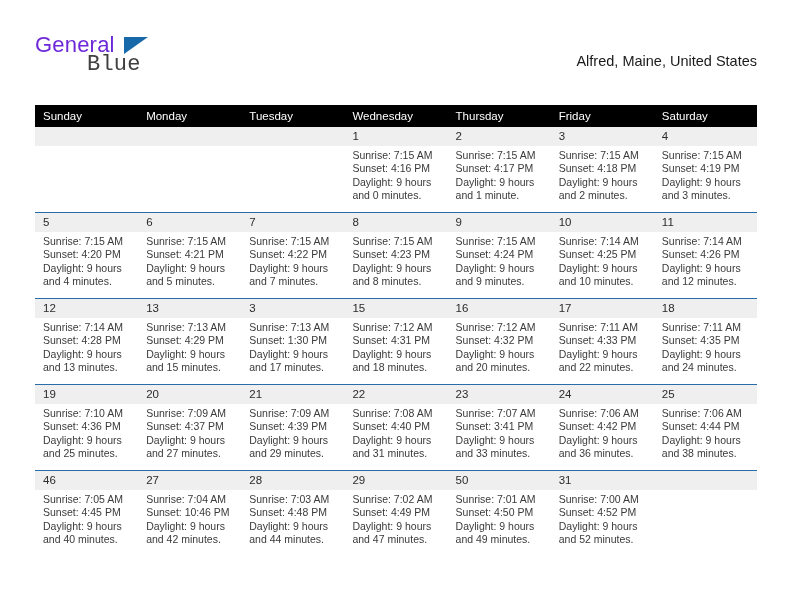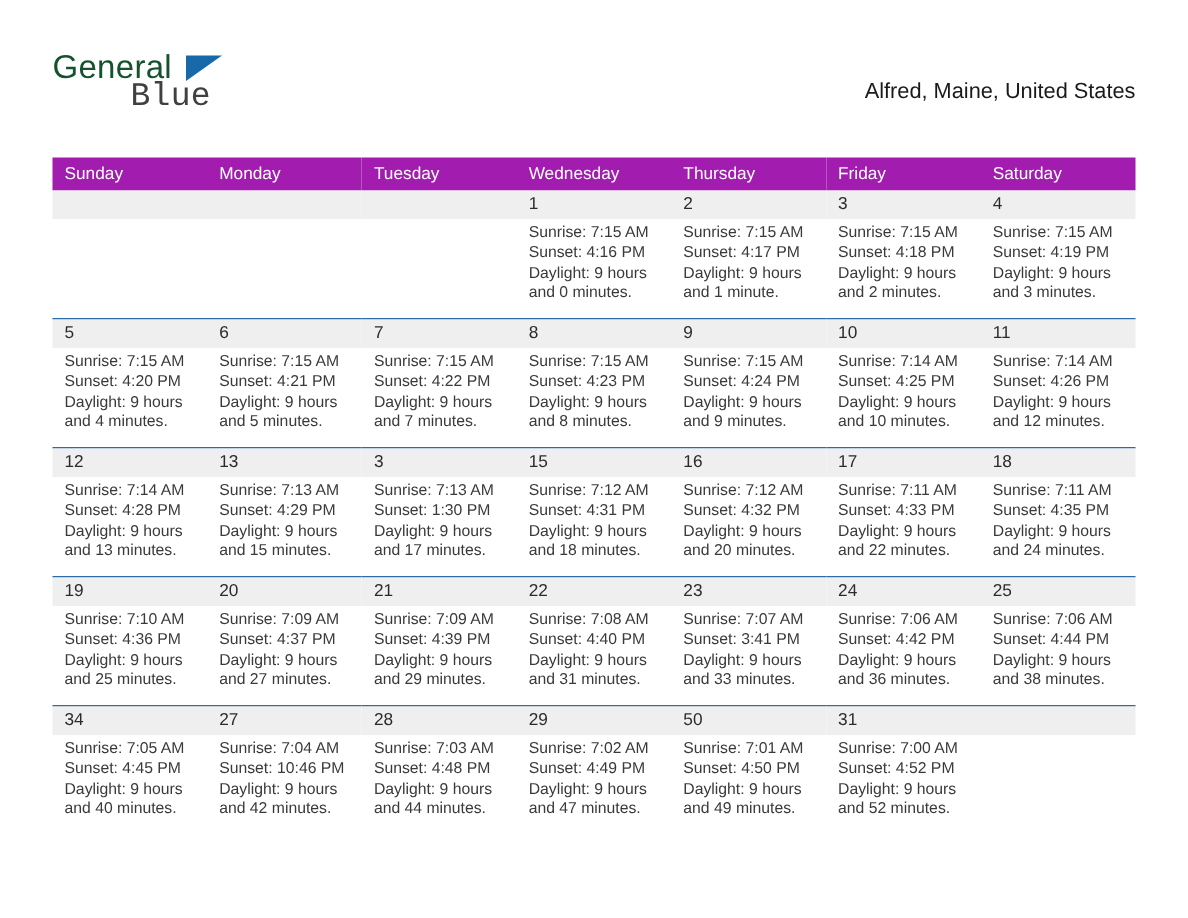--- a/index.html
+++ b/index.html
@@ -35,21 +35,21 @@
     top: 4px;
     width: 130px;
     height: 48px;
   }
   .logo-general {
     position: absolute;
     left: 0;
     top: 0;
     font-size: 22px;
     letter-spacing: 0.2px;
-    color: #14532d;
+    color: #6d28d9;
     font-family: "Liberation Sans", sans-serif;
   }
   .logo-blue {
     position: absolute;
     left: 52px;
     top: 20px;
     font-size: 22px;
     letter-spacing: 0.2px;
     color: #404040;
     font-family: Liberation Mono, monospace;
@@ -87,21 +87,21 @@
   
   .calendar {
     position: absolute;
     left: 35px;
     top: 105px;
     width: 722px;
     border-collapse: collapse;
     table-layout: fixed;
   }
   .calendar th {
-    background: #a21caf;
+    background: #000000;
     color: #ffffff;
     font-size: 11.5px;
     font-weight: normal;
     text-align: left;
     padding: 5px 0 5px 8px;
     height: 11px;
     border: none;
   }
   .calendar td {
     vertical-align: top;
@@ -443,21 +443,21 @@
                 <div>Sunrise: 7:06 AM</div>
                 <div>Sunset: 4:44 PM</div>
                 <div class="wrap2">Daylight: 9 hours and 38 minutes.</div>
               </div>
             </div>
           </td>
         </tr>
         <tr class="week">
           <td>
             <div class="daycell">
-              <div class="daynum">34</div>
+              <div class="daynum">46</div>
               <div class="details">
                 <div>Sunrise: 7:05 AM</div>
                 <div>Sunset: 4:45 PM</div>
                 <div class="wrap2">Daylight: 9 hours and 40 minutes.</div>
               </div>
             </div>
           </td>
           <td>
             <div class="daycell">
               <div class="daynum">27</div>

